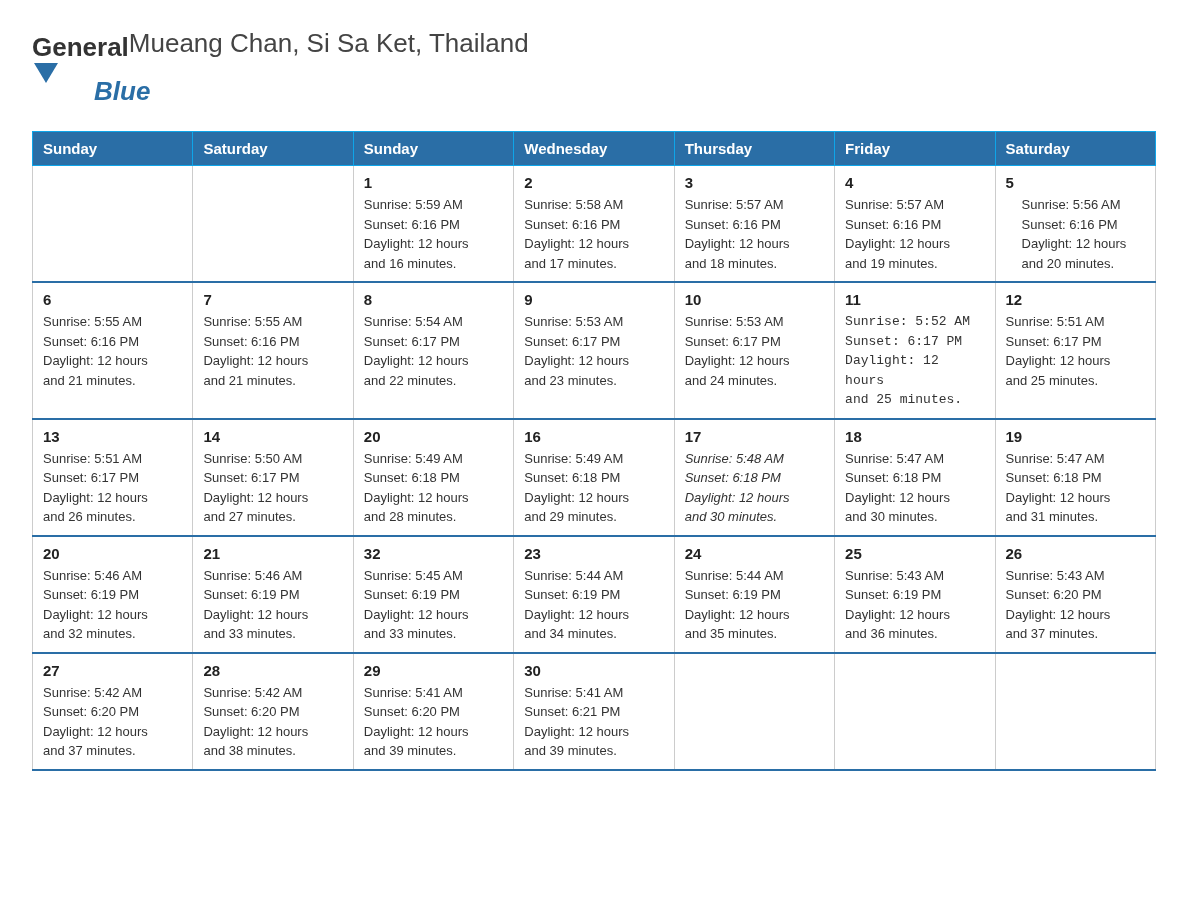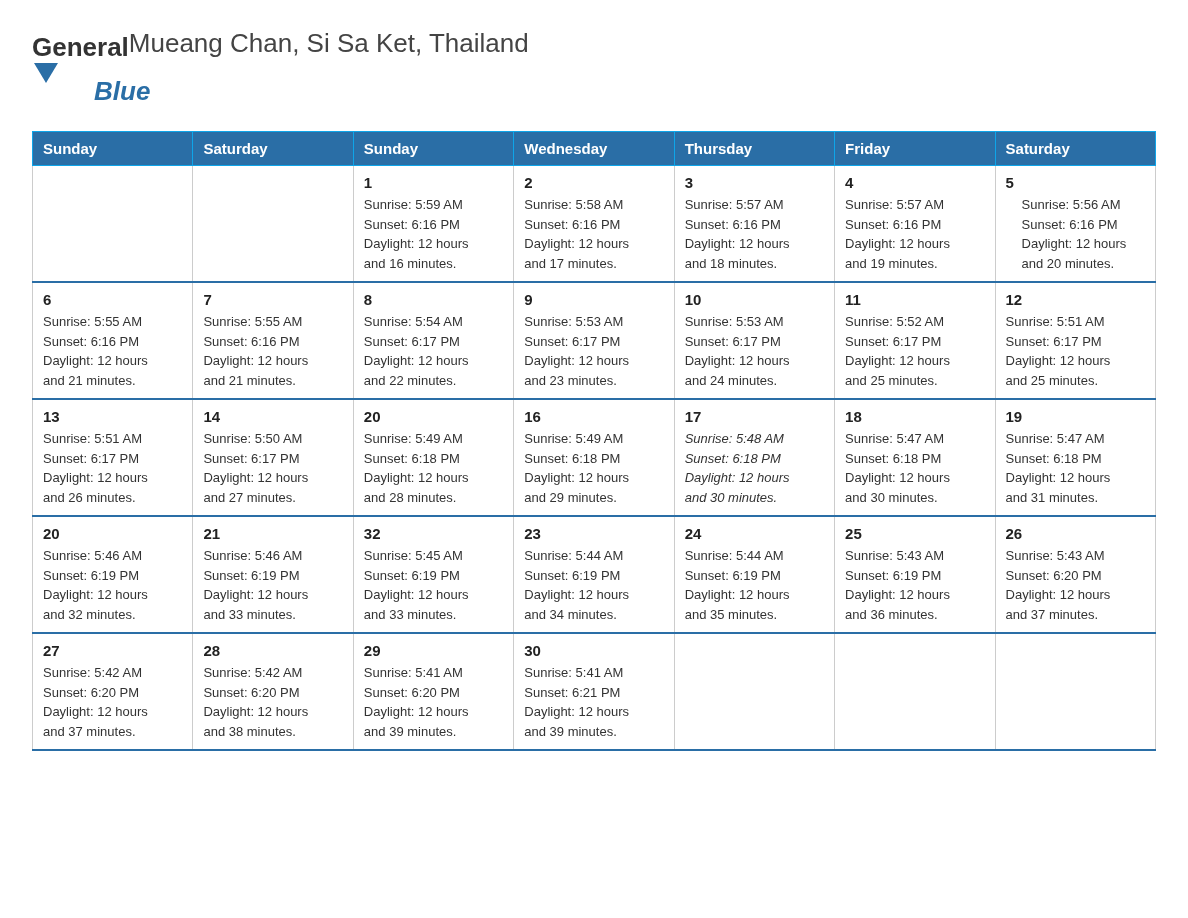--- a/index.html
+++ b/index.html
@@ -194,21 +194,21 @@
         </td>
         <td>
           <span class="day-number">10</span>
           <div class="day-info" style="white-space: pre-line;">Sunrise: 5:53 AM
 Sunset: 6:17 PM
 Daylight: 12 hours
 and 24 minutes.</div>
         </td>
         <td>
           <span class="day-number">11</span>
-          <div class="day-info" style="white-space: pre-line;">Sunrise: 5:52 AM
+          <div class="day-info" style="white-space: pre-line; font-family: Liberation Mono, monospace;">Sunrise: 5:52 AM
 Sunset: 6:17 PM
 Daylight: 12 hours
 and 25 minutes.</div>
         </td>
         <td>
           <span class="day-number">12</span>
           <div class="day-info" style="white-space: pre-line;">Sunrise: 5:51 AM
 Sunset: 6:17 PM
 Daylight: 12 hours
 and 25 minutes.</div>

